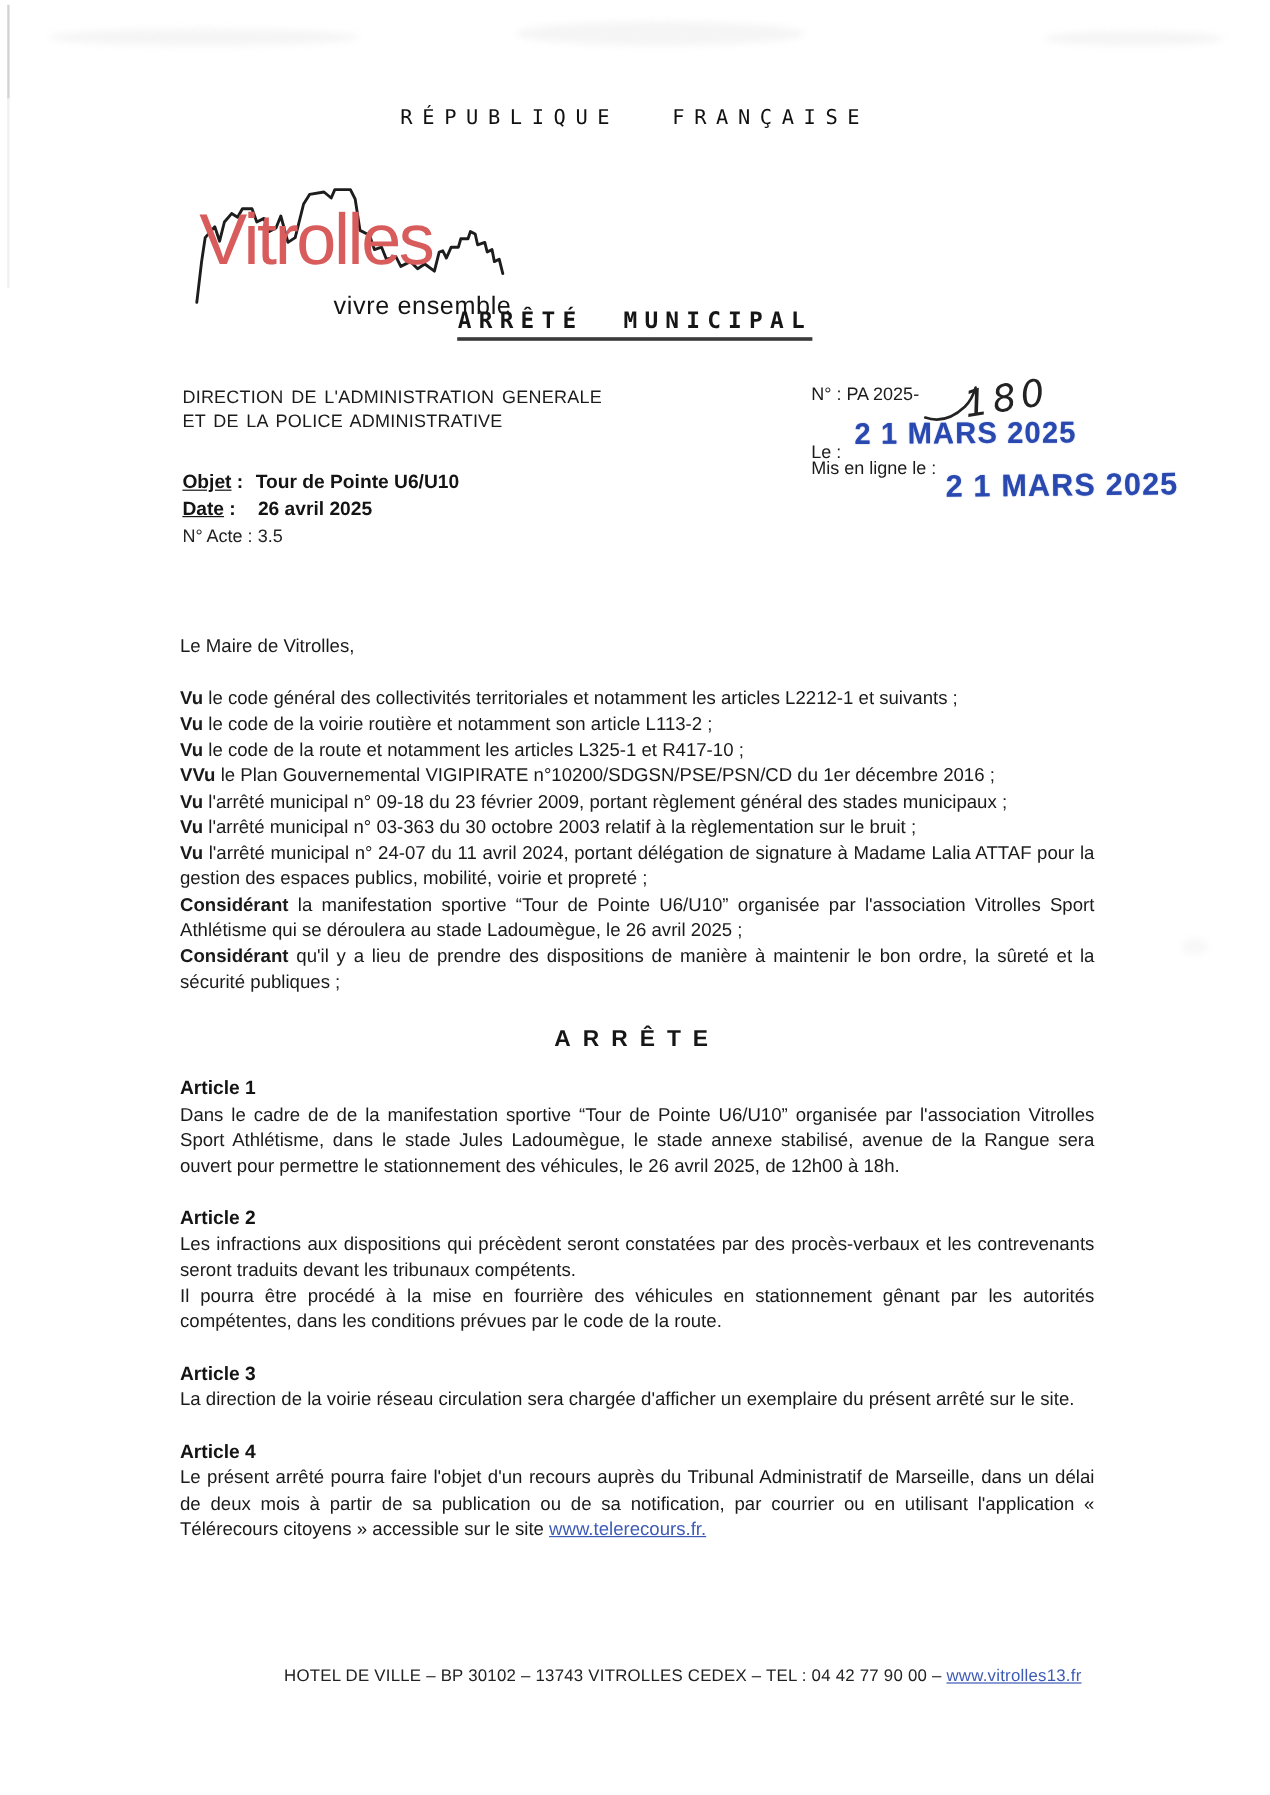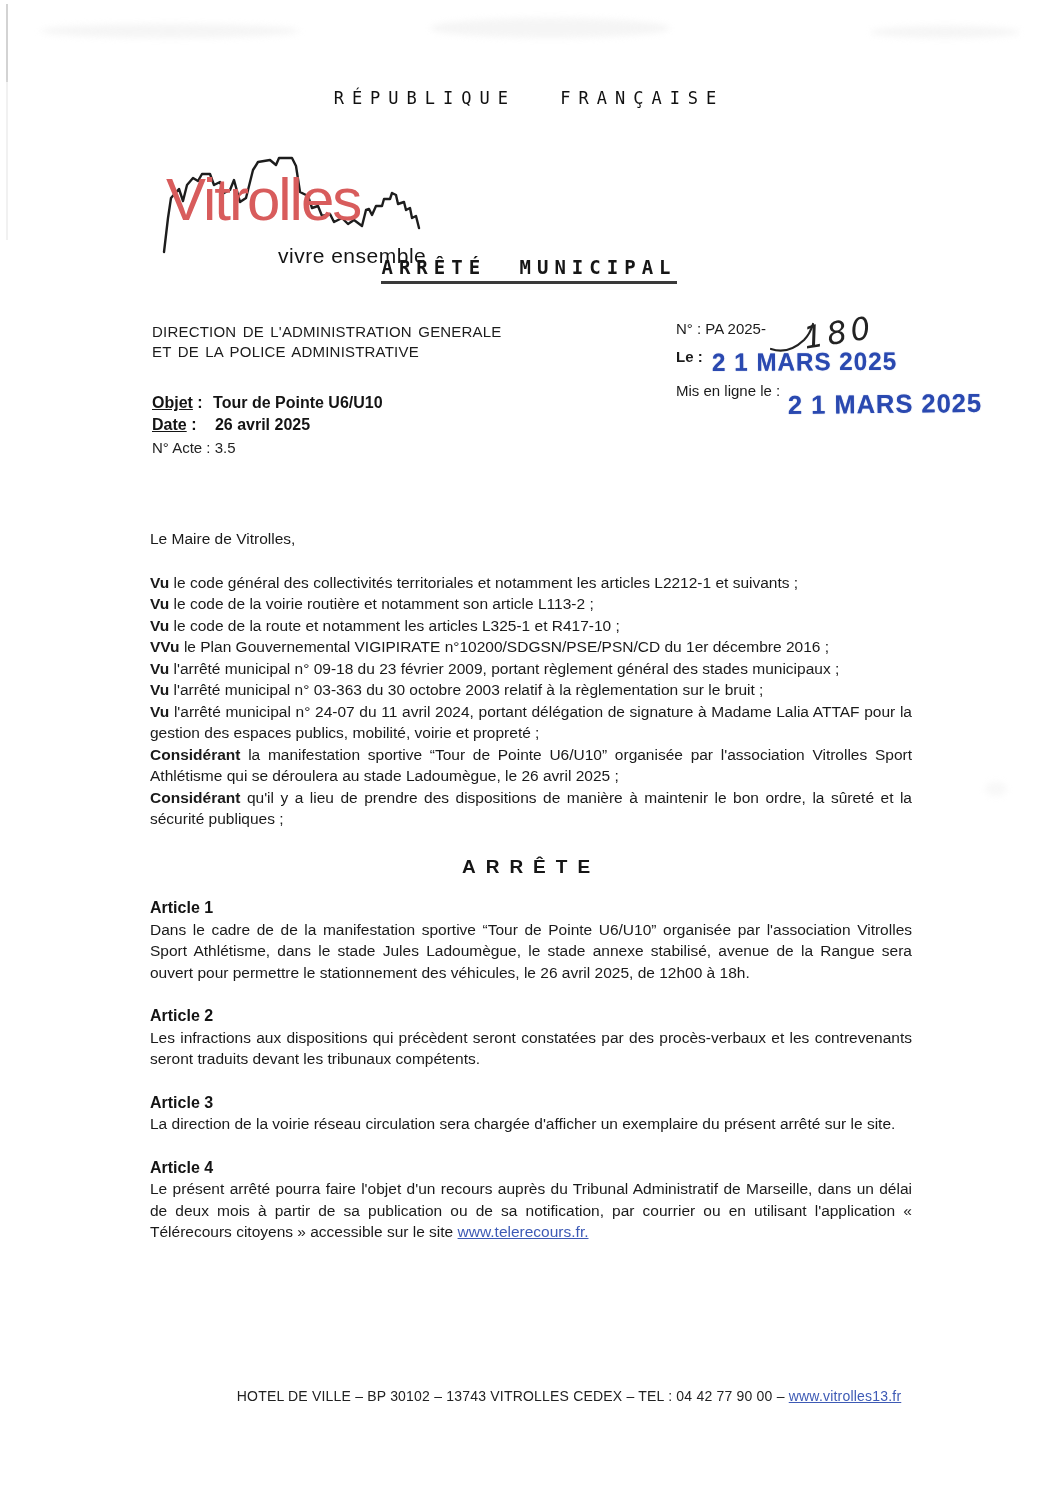--- a/index.html
+++ b/index.html
@@ -44,21 +44,21 @@
     font-weight:bold;font-size:19px;letter-spacing:6px;word-spacing:16px;
     color:#161616;border-bottom:3px solid #3a3a3a;padding-bottom:3px;
   }
   .direction{
     position:absolute;left:152px;top:322px;
     font-size:15px;line-height:20px;color:#1b1b1b;letter-spacing:.2px;word-spacing:2px;
   }
   .meta{position:absolute;left:676px;top:320px;width:376px;font-size:15px;color:#1b1b1b;}
   .meta-num{white-space:nowrap;}
   .hand-num{display:inline-block;vertical-align:-14px;margin:-12px 0 -10px 2px;}
-  .meta-le{margin-top:0;font-weight:bold;}
+  .meta-le{margin-top:22px;}
   .stamp{
     position:absolute;
     font-family:"Liberation Sans",sans-serif;font-weight:bold;
     color:#2a49b0;letter-spacing:1px;white-space:nowrap;
     text-shadow:0 0 1px rgba(42,73,176,.65);
     transform:scaleX(.97);transform-origin:left;
   }
   .stamp1{left:36px;top:28px;font-size:25px;transform:scaleX(.97) rotate(-.4deg);}
   .stamp2{left:112px;top:70px;font-size:26px;transform:scaleX(.98) rotate(-.6deg);}
   .meta-online{position:absolute;left:0;top:62px;}
@@ -163,20 +163,21 @@
     <div class="arrete-head">ARRÊTE</div>
 
     <div class="article">
       <h3>Article 1</h3>
       <p>Dans le cadre de de la manifestation sportive “Tour de Pointe U6/U10” organisée par l'association Vitrolles Sport Athlétisme, dans le stade Jules Ladoumègue, le stade annexe stabilisé, avenue de la Rangue sera ouvert pour permettre le stationnement des véhicules, le 26 avril 2025, de 12h00 à 18h.</p>
     </div>
 
     <div class="article">
       <h3>Article 2</h3>
       <p>Les infractions aux dispositions qui précèdent seront constatées par des procès-verbaux et les contrevenants seront traduits devant les tribunaux compétents.</p>
+      <p>Il pourra être procédé à la mise en fourrière des véhicules en stationnement gênant par les autorités compétentes, dans les conditions prévues par le code de la route.</p>
     </div>
 
     <div class="article">
       <h3>Article 3</h3>
       <p>La direction de la voirie réseau circulation sera chargée d'afficher un exemplaire du présent arrêté sur le site.</p>
     </div>
 
     <div class="article">
       <h3>Article 4</h3>
       <p><span>Le présent arrêté pourra faire l'objet d'un recours auprès du Tribunal Administratif de Marseille, dans un délai de deux mois à partir de sa publication ou de sa notification, par courrier ou en utilisant l'application « Télérecours citoyens » accessible sur le site </span><a class="link">www.telerecours.fr.</a></p>

